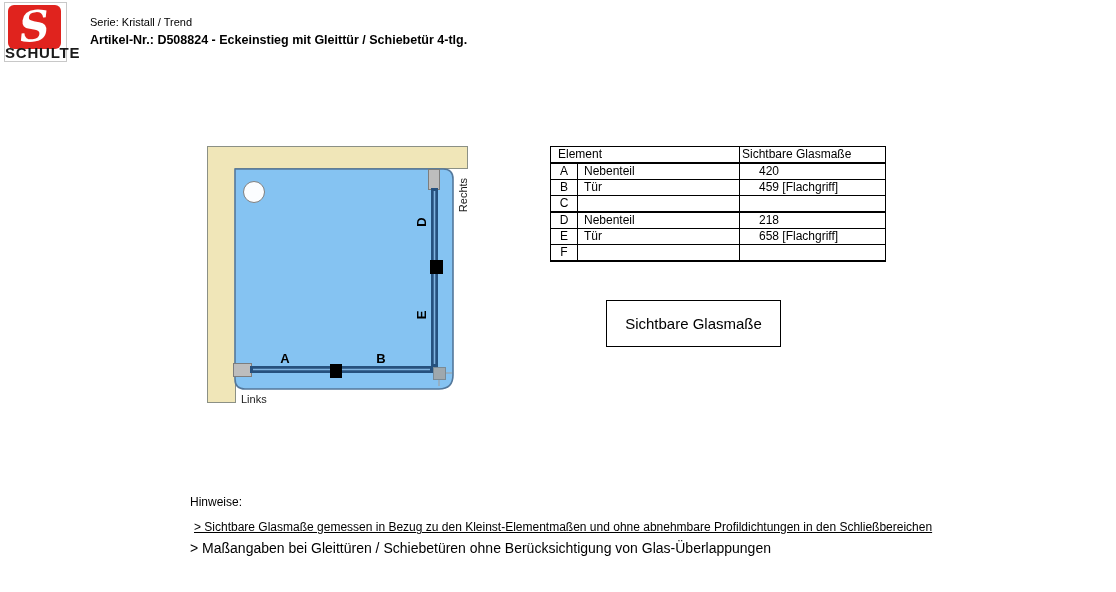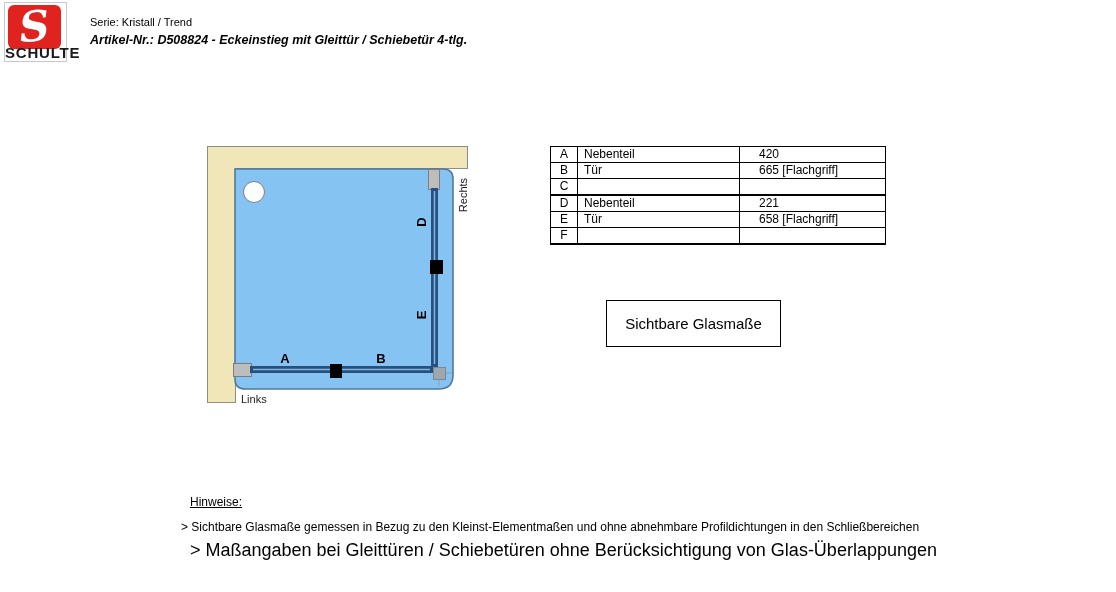--- a/index.html
+++ b/index.html
@@ -23,21 +23,21 @@
     font-family:"DejaVu Serif", serif; font-style:italic; font-weight:bold;
     font-size:42px; line-height:44px; color:#fff; transform:rotate(-5deg);
   }
   .logo-brand {
     position:absolute; left:0; right:0; bottom:0; text-align:left;
     font-size:15px; font-weight:bold; letter-spacing:0.8px; color:#1a1a1a;margin-top:24px;
   }
 
   
   .hdr-series  { position:absolute; left:90px; top:16px; font-size:11px; }
-  .hdr-article { position:absolute; left:90px; top:33px; font-size:12.5px; font-weight:bold;font-style:italic; }
+  .hdr-article { position:absolute; left:90px; top:33px; font-size:12.5px; font-weight:bold; }
 
   
   .diagram-svg { position:absolute; left:195px; top:135px; }
 
   
   .spec-table {
     position:absolute; left:550px; top:146px;
     border-collapse:collapse; table-layout:fixed;
     border:1px solid #000; border-bottom:2px solid #000;
     font-size:12px;
@@ -55,23 +55,23 @@
 
   
   .legend-box {
     position:absolute; left:606px; top:300px; width:173px; height:45px;
     border:1.5px solid #000; background:#fff;
     display:flex; align-items:center; justify-content:center;
     font-size:15px;
   }
 
   
-  .notes-title { position:absolute; left:190px; top:495px; font-size:12px;text-decoration:underline; }
-  .note-1 { position:absolute; left:181px; top:520px; font-size:12px; white-space:nowrap; }
-  .note-2 { position:absolute; left:190px; top:540px; font-size:18px; white-space:nowrap; }
+  .notes-title { position:absolute; left:190px; top:495px; font-size:12px; }
+  .note-1 { position:absolute; left:194px; top:520px; font-size:12px; white-space:nowrap;text-decoration:underline; }
+  .note-2 { position:absolute; left:190px; top:540px; font-size:14px; white-space:nowrap; }
 </style>
 </head>
 <body>
 
 <div class="logo-box">
   <div class="logo-red">
     <span class="logo-s">S</span>
   </div>
   <div class="logo-brand">SCHULTE</div>
 </div>
@@ -107,39 +107,43 @@
   <text x="186" y="228" text-anchor="middle" font-size="13" font-weight="bold">B</text>
   <text x="227" y="91" text-anchor="middle" font-size="13" font-weight="bold" transform="rotate(-90 227 87)">D</text>
   <text x="227" y="184" text-anchor="middle" font-size="13" font-weight="bold" transform="rotate(-90 227 180)">E</text>
 
   <text x="268" y="64" text-anchor="middle" font-size="11" fill="#1a1a1a" transform="rotate(-90 268 60)">Rechts</text>
   <text x="46" y="268" font-size="11" fill="#1a1a1a">Links</text>
 </svg>
 
 <table class="spec-table">
   <tbody>
+      <tr class="thick">
+    <td colspan="2" class="hdr-el">Element</td>
+    <td class="hdr-gl">Sichtbare Glasmaße</td>
+  </tr>
   <tr>
     <td class="col-id">A</td>
     <td class="col-name">Nebenteil</td>
     <td class="col-val">420</td>
   </tr>
   <tr>
     <td class="col-id">B</td>
     <td class="col-name">Tür</td>
-    <td class="col-val">665 [Flachgriff]</td>
+    <td class="col-val">459 [Flachgriff]</td>
   </tr>
   <tr class="thick">
     <td class="col-id">C</td>
     <td class="col-name"></td>
     <td class="col-val"></td>
   </tr>
   <tr>
     <td class="col-id">D</td>
     <td class="col-name">Nebenteil</td>
-    <td class="col-val">221</td>
+    <td class="col-val">218</td>
   </tr>
   <tr>
     <td class="col-id">E</td>
     <td class="col-name">Tür</td>
     <td class="col-val">658 [Flachgriff]</td>
   </tr>
   <tr>
     <td class="col-id">F</td>
     <td class="col-name"></td>
     <td class="col-val"></td>

